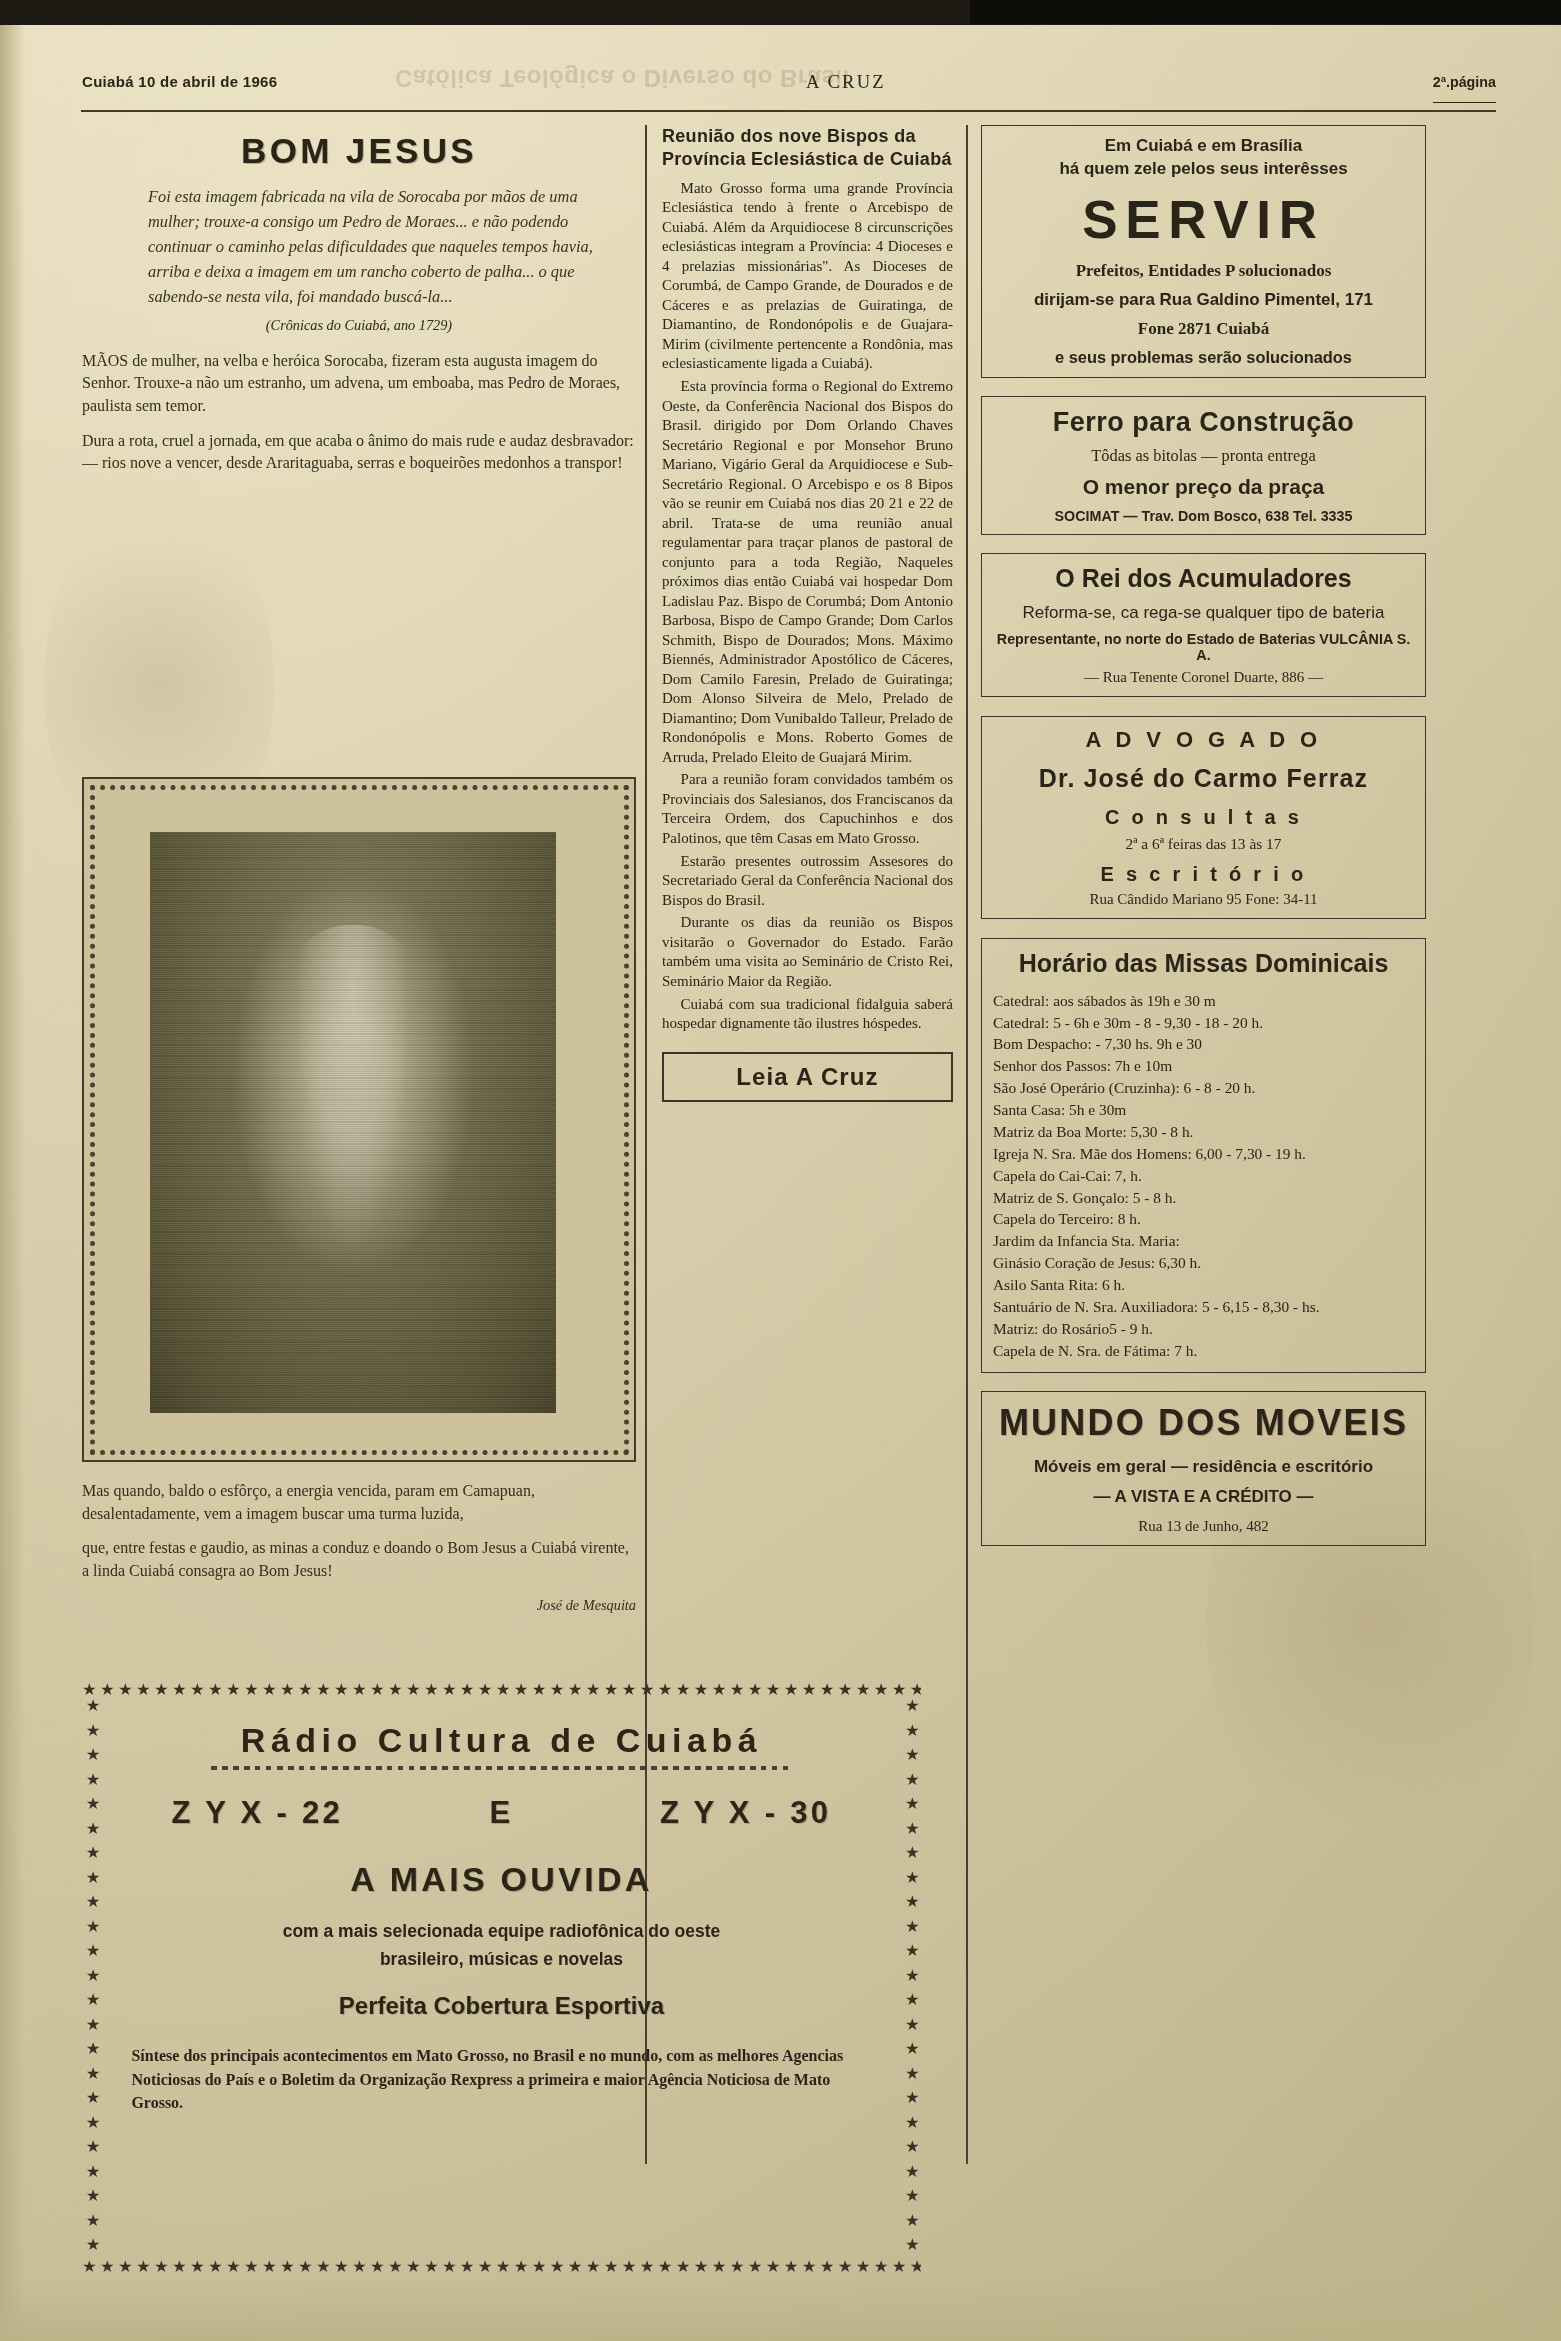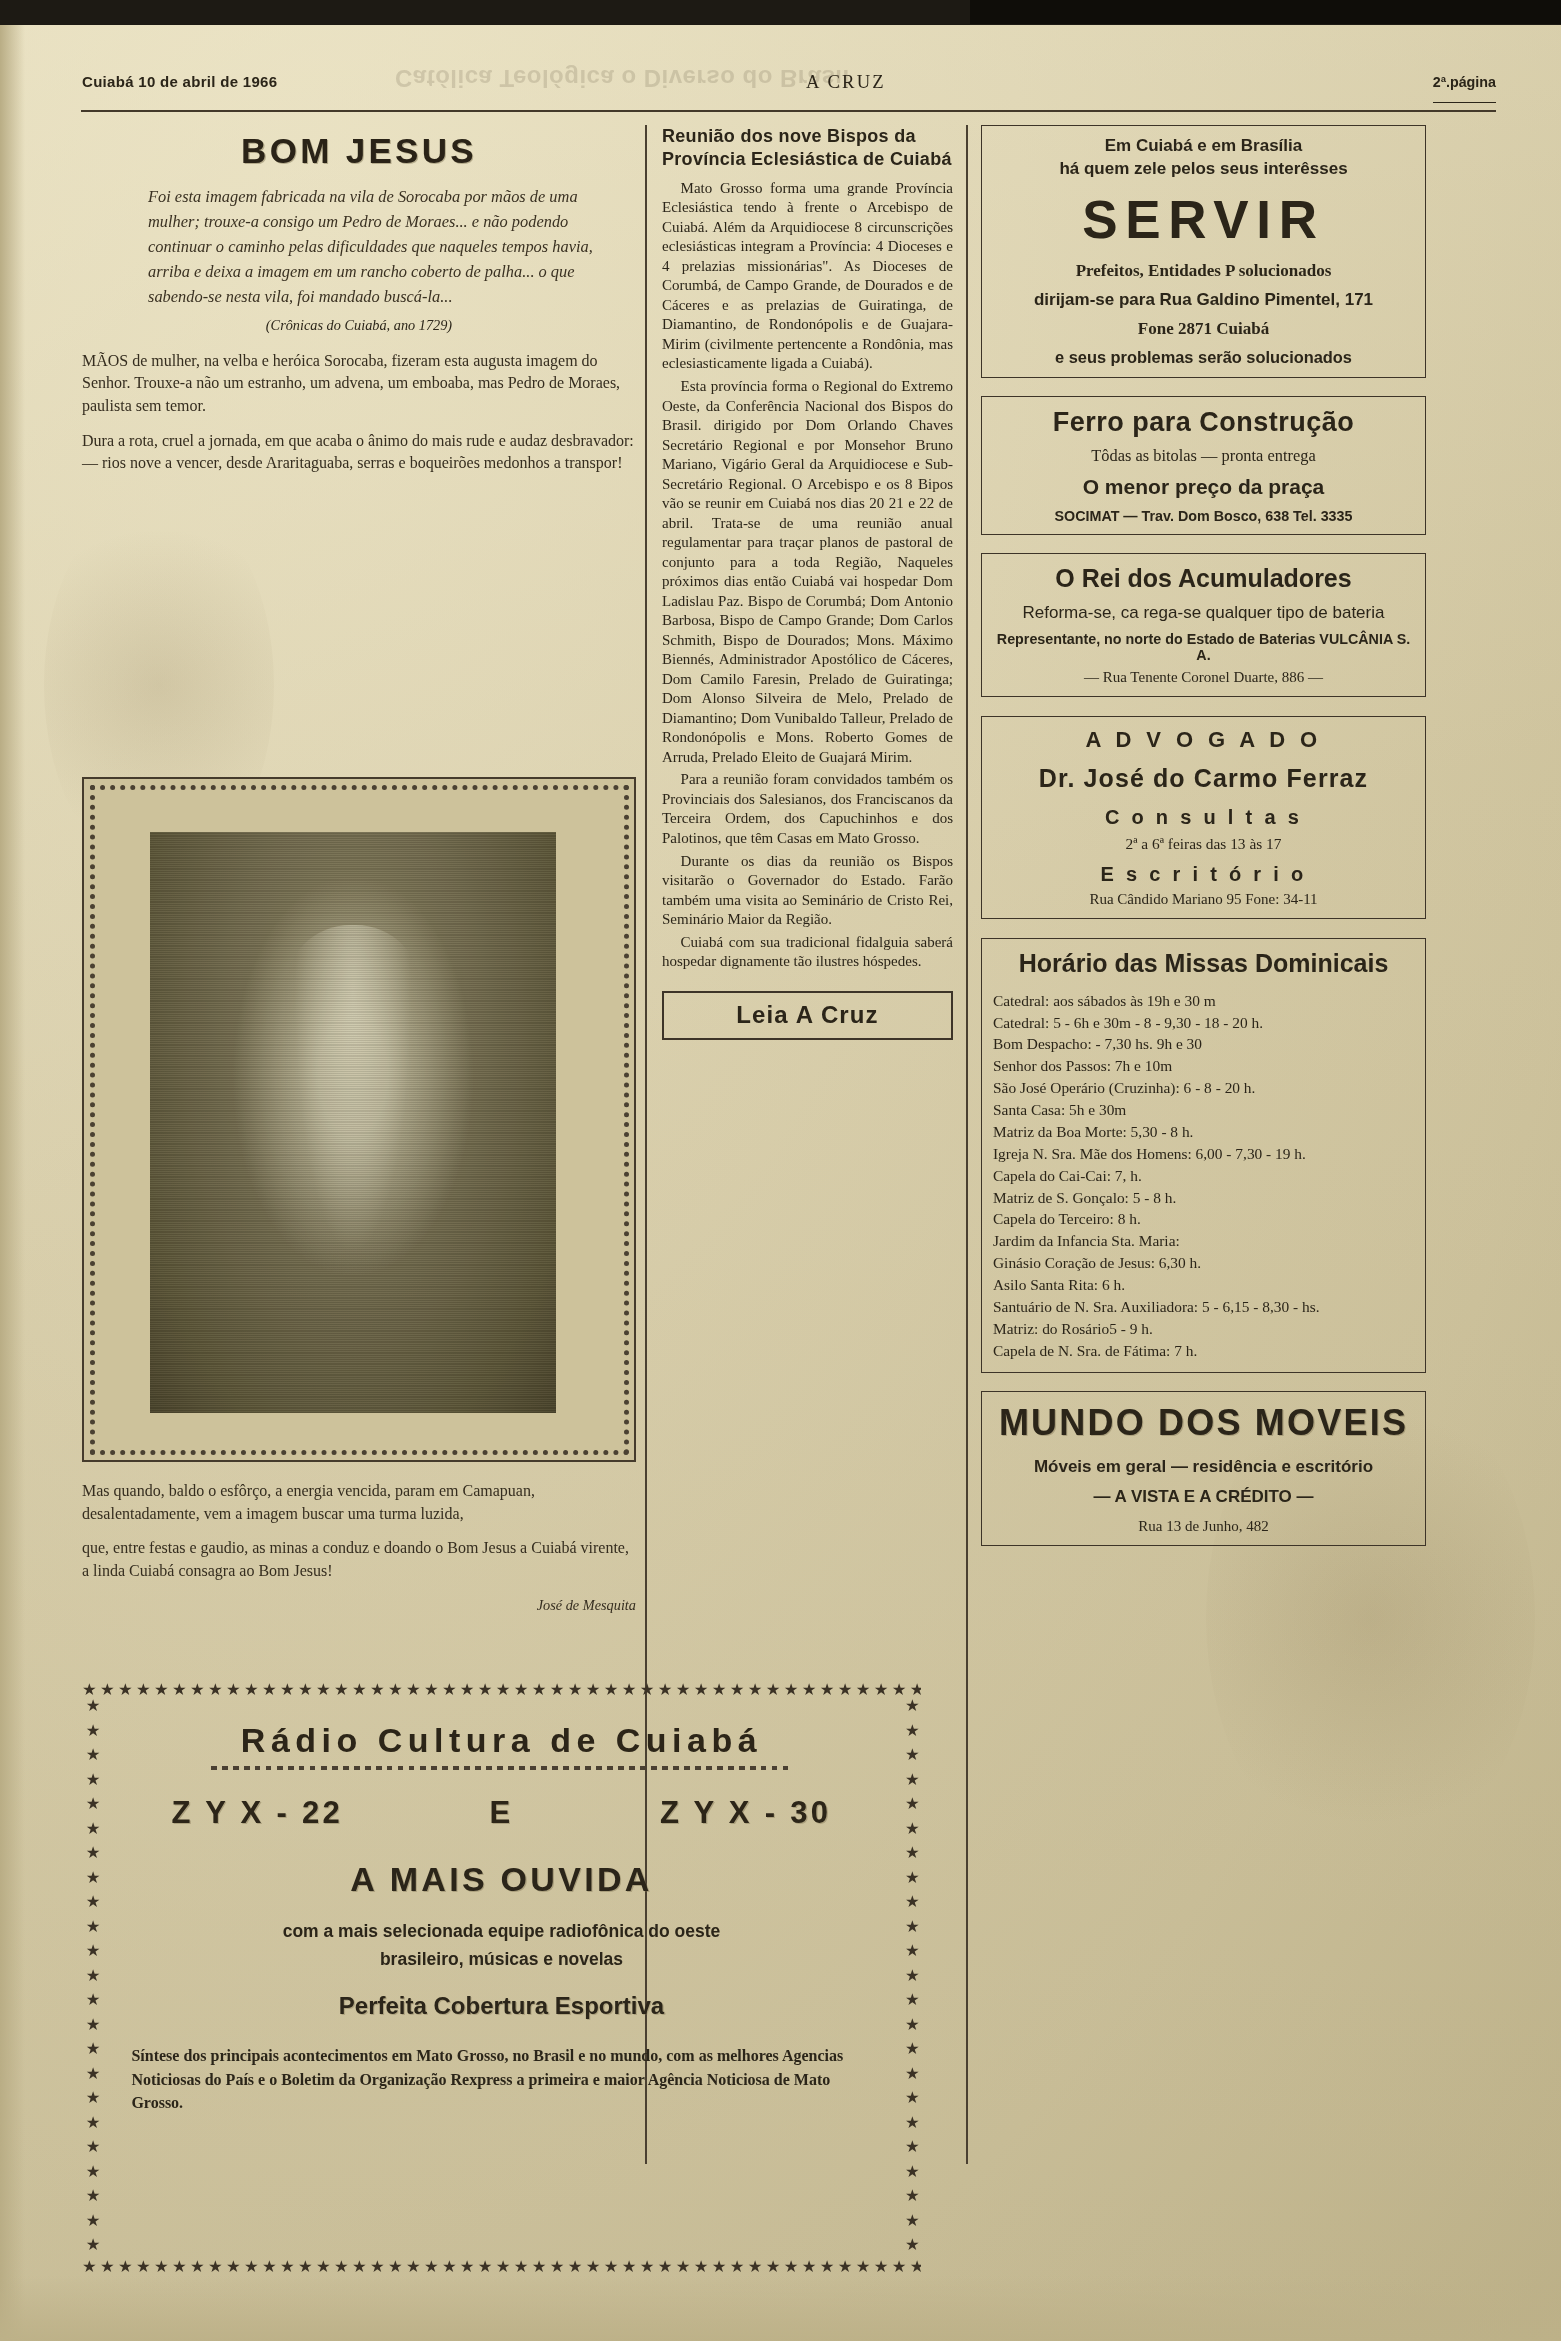--- a/index.html
+++ b/index.html
@@ -345,20 +345,21 @@
     <div class="radio-cob">Perfeita Cobertura Esportiva</div>
     <div class="radio-foot">Síntese dos principais acontecimentos em  Mato Grosso, no Brasil e no mundo, com as melhores  Agencias Noticiosas do País e o Boletim da Organização Rexpress a primeira e maior Agência Noticiosa de Mato Grosso.</div>
   </div>
 
   <div class="c2">
     <h2>Reunião dos nove Bispos da Província Eclesiástica de Cuiabá</h2>
     <div class="body">
       <p>Mato Grosso forma uma grande Província Eclesiástica tendo à frente o Arcebispo de Cuiabá. Além da Arquidiocese 8 circunscrições eclesiásticas integram a Província: 4 Dioceses e 4 prelazias missionárias". As Dioceses de Corumbá, de Campo Grande, de Dourados e de Cáceres e as prelazias de Guiratinga, de Diamantino, de Rondonópolis e de Guajara-Mirim (civilmente pertencente a Rondônia, mas eclesiasticamente ligada a Cuiabá).</p>
       <p>Esta província forma o Regional do Extremo Oeste, da Conferência Nacional dos Bispos do Brasil. dirigido por Dom Orlando Chaves Secretário Regional e por Monsehor Bruno Mariano, Vigário Geral da Arquidiocese e Sub-Secretário Regional. O Arcebispo e os 8 Bipos vão se reunir em Cuiabá nos dias 20 21 e 22 de abril. Trata-se de uma reunião anual regulamentar para traçar planos de pastoral de conjunto para a toda Região, Naqueles próximos dias então Cuiabá vai hospedar Dom Ladislau Paz. Bispo de Corumbá; Dom Antonio Barbosa, Bispo de Campo Grande; Dom Carlos Schmith, Bispo de Dourados; Mons. Máximo Biennés, Administrador Apostólico de Cáceres, Dom Camilo Faresin, Prelado de Guiratinga; Dom Alonso Silveira de Melo, Prelado de Diamantino; Dom Vunibaldo Talleur, Prelado de Rondonópolis e Mons. Roberto Gomes de Arruda, Prelado Eleito de Guajará Mirim.</p>
       <p>Para a reunião foram convidados também os Provinciais dos Salesianos, dos Franciscanos da Terceira Ordem, dos Capuchinhos e dos Palotinos, que têm Casas em Mato Grosso.</p>
+      <p>Estarão presentes outrossim Assesores do Secretariado Geral da Conferência Nacional dos Bispos do Brasil.</p>
       <p>Durante os dias da reunião os Bispos visitarão o Governador do Estado. Farão também uma visita ao Seminário de Cristo Rei, Seminário Maior da Região.</p>
       <p>Cuiabá com sua tradicional fidalguia saberá hospedar dignamente tão ilustres hóspedes.</p>
     </div>
     <div class="leiacruz">Leia A Cruz</div>
   </div>
 
   <div class="c3">
 
     <div class="adbox ad-servir">
       <div class="l1">Em Cuiabá e em Brasília</div>

